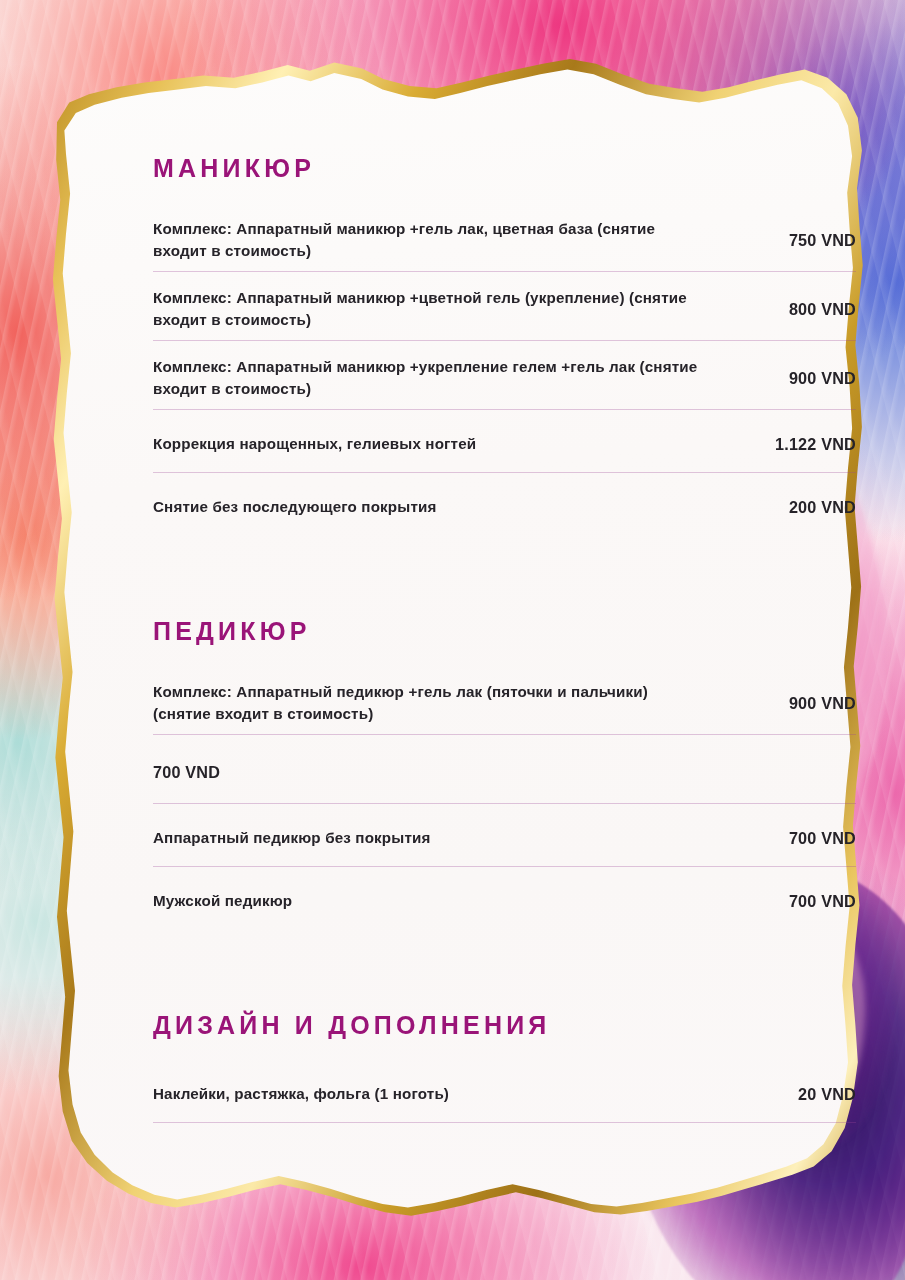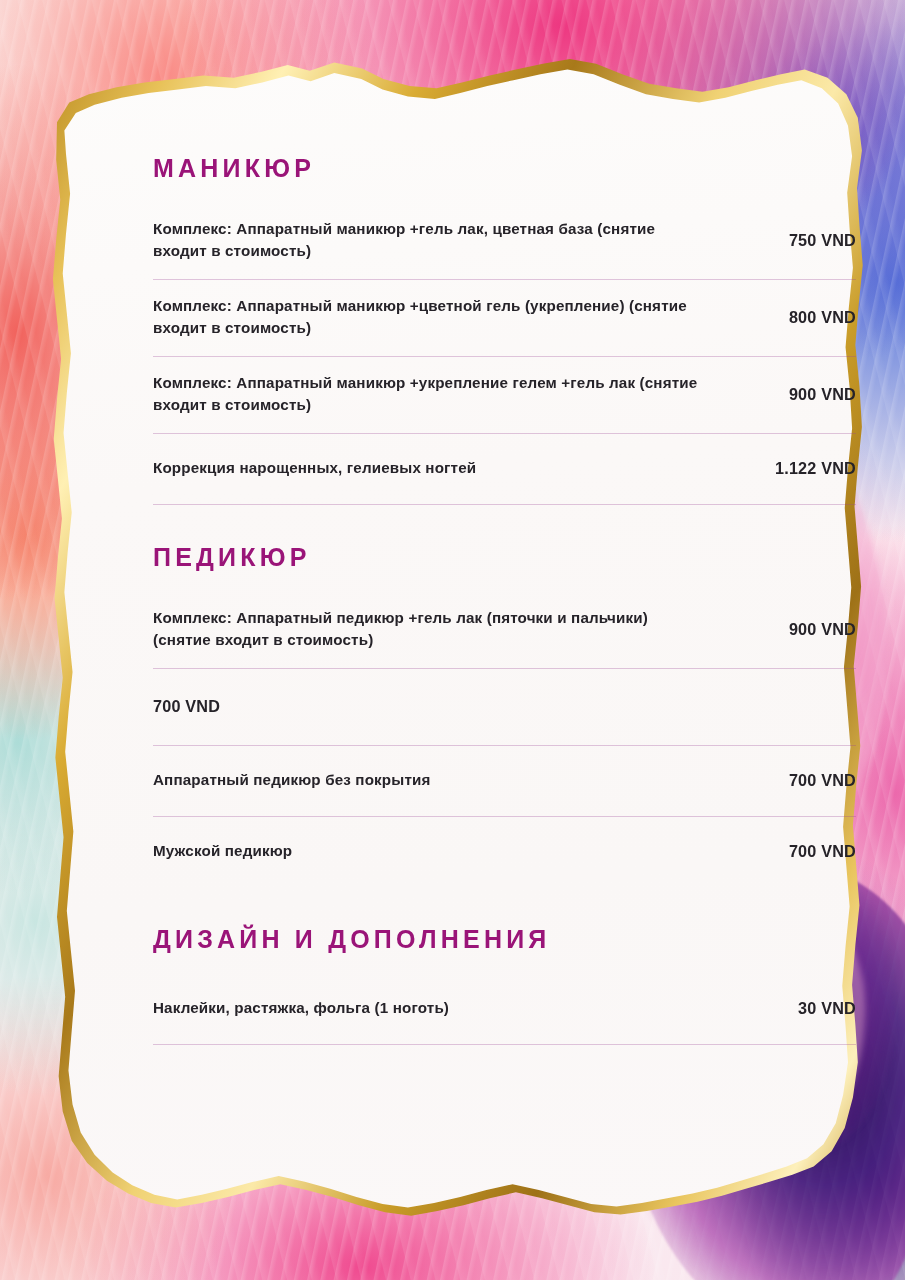--- a/index.html
+++ b/index.html
@@ -170,42 +170,42 @@
 
   
   #content {
     position: absolute;
     left: 105px;
     top: 104px;
     width: 703px;
   }
 
   .section { margin: 0; }
-  .section + .section { margin-top: 40px; }
+  .section + .section { margin-top: 84px; }
 
   .section-title {
     color: #9a1478;
     font-size: 25px;
     font-weight: 700;
     letter-spacing: 4.2px;
     text-transform: uppercase;
     margin: 0 0 22px 0;
     line-height: 1;
     white-space: nowrap;
   }
 
   .rows { display: block; }
 
   .row {
     display: flex;
     align-items: center;
     justify-content: space-between;
     gap: 33px;
     min-height: 56px;
-    padding: 6px 0 8px 0;
+    padding: 6px 0 0 0;
     border-bottom: 1px solid rgba(154, 70, 150, 0.30);
   }
   .row.last { border-bottom: none; }
   .row.tall { min-height: 62px; }
 
   .row-name {
     color: #262329;
     font-size: 15.2px;
     font-weight: 700;
     line-height: 1.47;
@@ -258,20 +258,24 @@
             <div class="row-name">Комплекс: Аппаратный маникюр +укрепление гелем +гель лак (снятие входит в стоимость)</div>
             <div class="row-price">900 VND</div>
           </div>
 
           <div class="row">
             <div class="row-name">Коррекция нарощенных, гелиевых ногтей</div>
             <div class="row-price">1.122 VND</div>
           </div>
 
 
+          <div class="row last">
+            <div class="row-name">Снятие без последующего покрытия</div>
+            <div class="row-price">200 VND</div>
+          </div>
 
         </div>
       </div>
 
       <div class="section">
         <h2 class="section-title">ПЕДИКЮР</h2>
         <div class="rows">
 
           <div class="row tall">
             <div class="row-name">Комплекс: Аппаратный педикюр +гель лак (пяточки и пальчики) (снятие входит в стоимость)</div>
@@ -295,21 +299,21 @@
         </div>
       </div>
 
       <div class="section">
         <h2 class="section-title">ДИЗАЙН И ДОПОЛНЕНИЯ</h2>
         <div class="rows">
 
 
           <div class="row">
             <div class="row-name">Наклейки, растяжка, фольга (1 ноготь)</div>
-            <div class="row-price">30 VND</div>
+            <div class="row-price">20 VND</div>
           </div>
 
         </div>
       </div>
 
     </div>
   </div>
 </div>
 
 </body></html>

